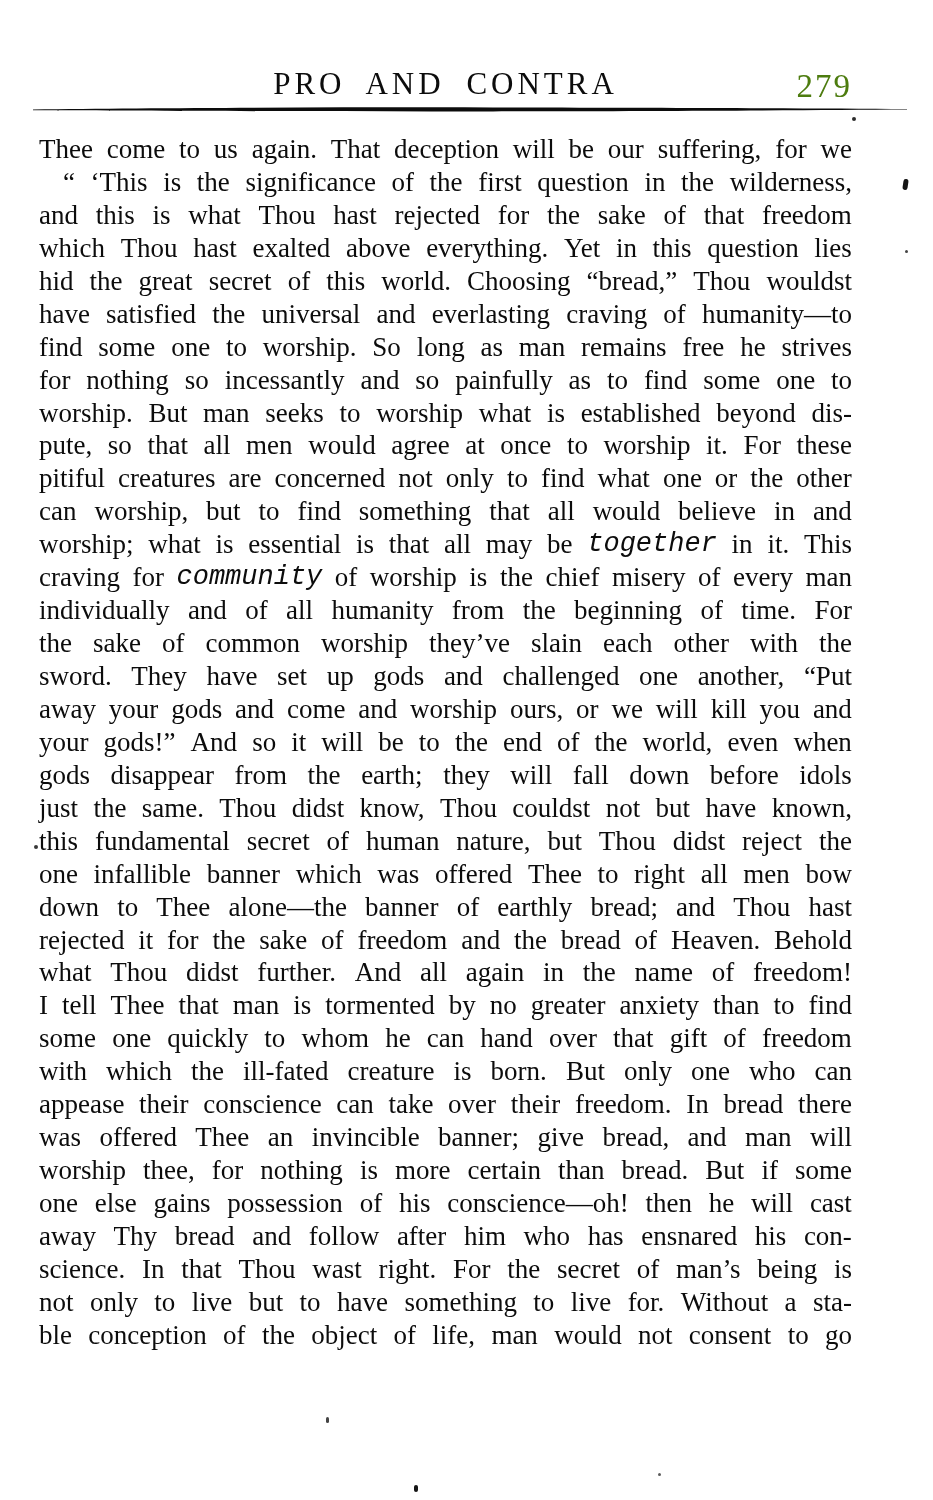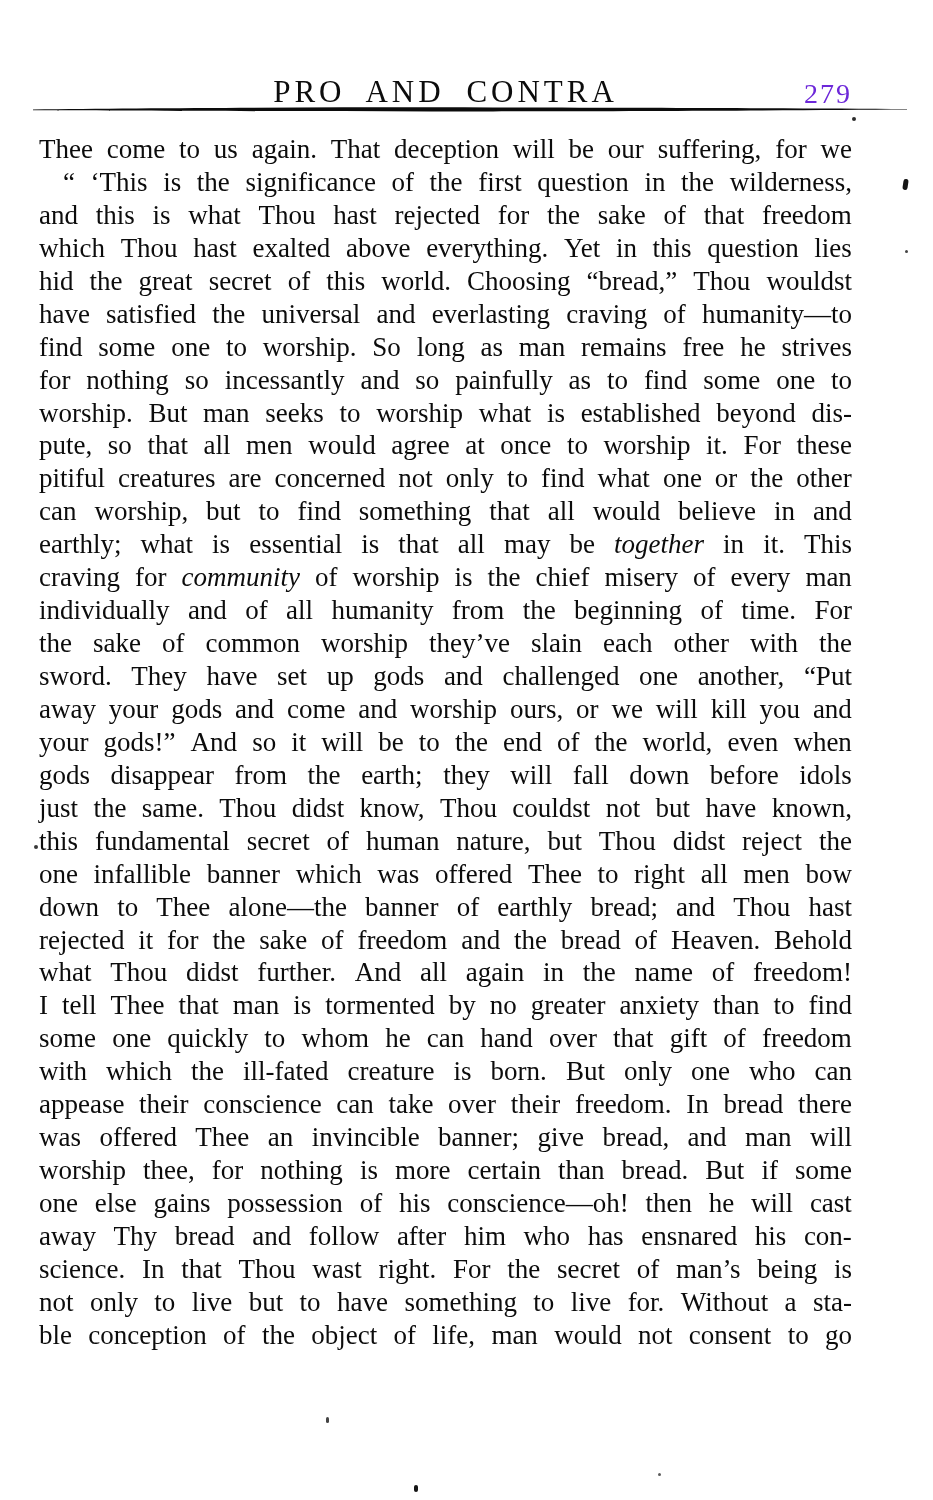--- a/index.html
+++ b/index.html
@@ -12,43 +12,43 @@
     width: 933px;
     height: 1500px;
     background: #ffffff;
     overflow: hidden;
     font-family: "Liberation Serif", "DejaVu Serif", serif;
     color: #0c0c0c;
   }
   
   .running-head {
     position: absolute;
-    top: 72px;
+    top: 64px;
     left: 39px;
     width: 813px;
     height: 40px;
   }
   .head-title {
     position: absolute;
     left: 0; right: 0;
     text-align: center;
     font-size: 31px;
     letter-spacing: 4px;
     word-spacing: 10px;
     line-height: 40px;
     color: #0c0c0c;
   }
   .head-page-number {
     position: absolute;
     right: 0;
     top: 2px;
-    font-size: 28px;
+    font-size: 33px;
     letter-spacing: 2px;
     line-height: 40px;
-    color: #6d28d9;
+    color: #4d7c0f;
   }
   
   .rule {
     position: absolute;
     top: 106px;
     left: 33px;
   }
   
   .text-block {
     position: absolute;
@@ -64,21 +64,21 @@
   }
   .line.just {
     display: flex;
     justify-content: space-between;
     white-space: normal;
   }
   .line.indent {
     padding-left: 24px;
   }
   .line span { display: inline-block; }
-  .line .em { font-style: italic; }
+  .line .em { font-style: italic; font-family: Liberation Mono, monospace; }
   
   .speck {
     position: absolute;
     background: #151515;
     display: block;
     border-radius: 50%;
   }
 </style>
 </head>
 <body>
@@ -259,21 +259,21 @@
         <span>find</span>
         <span>something</span>
         <span>that</span>
         <span>all</span>
         <span>would</span>
         <span>believe</span>
         <span>in</span>
         <span>and</span>
       </div>
       <div class="line just">
-        <span>earthly;</span>
+        <span>worship;</span>
         <span>what</span>
         <span>is</span>
         <span>essential</span>
         <span>is</span>
         <span>that</span>
         <span>all</span>
         <span>may</span>
         <span>be</span>
         <span class="em">together</span>
         <span>in</span>

